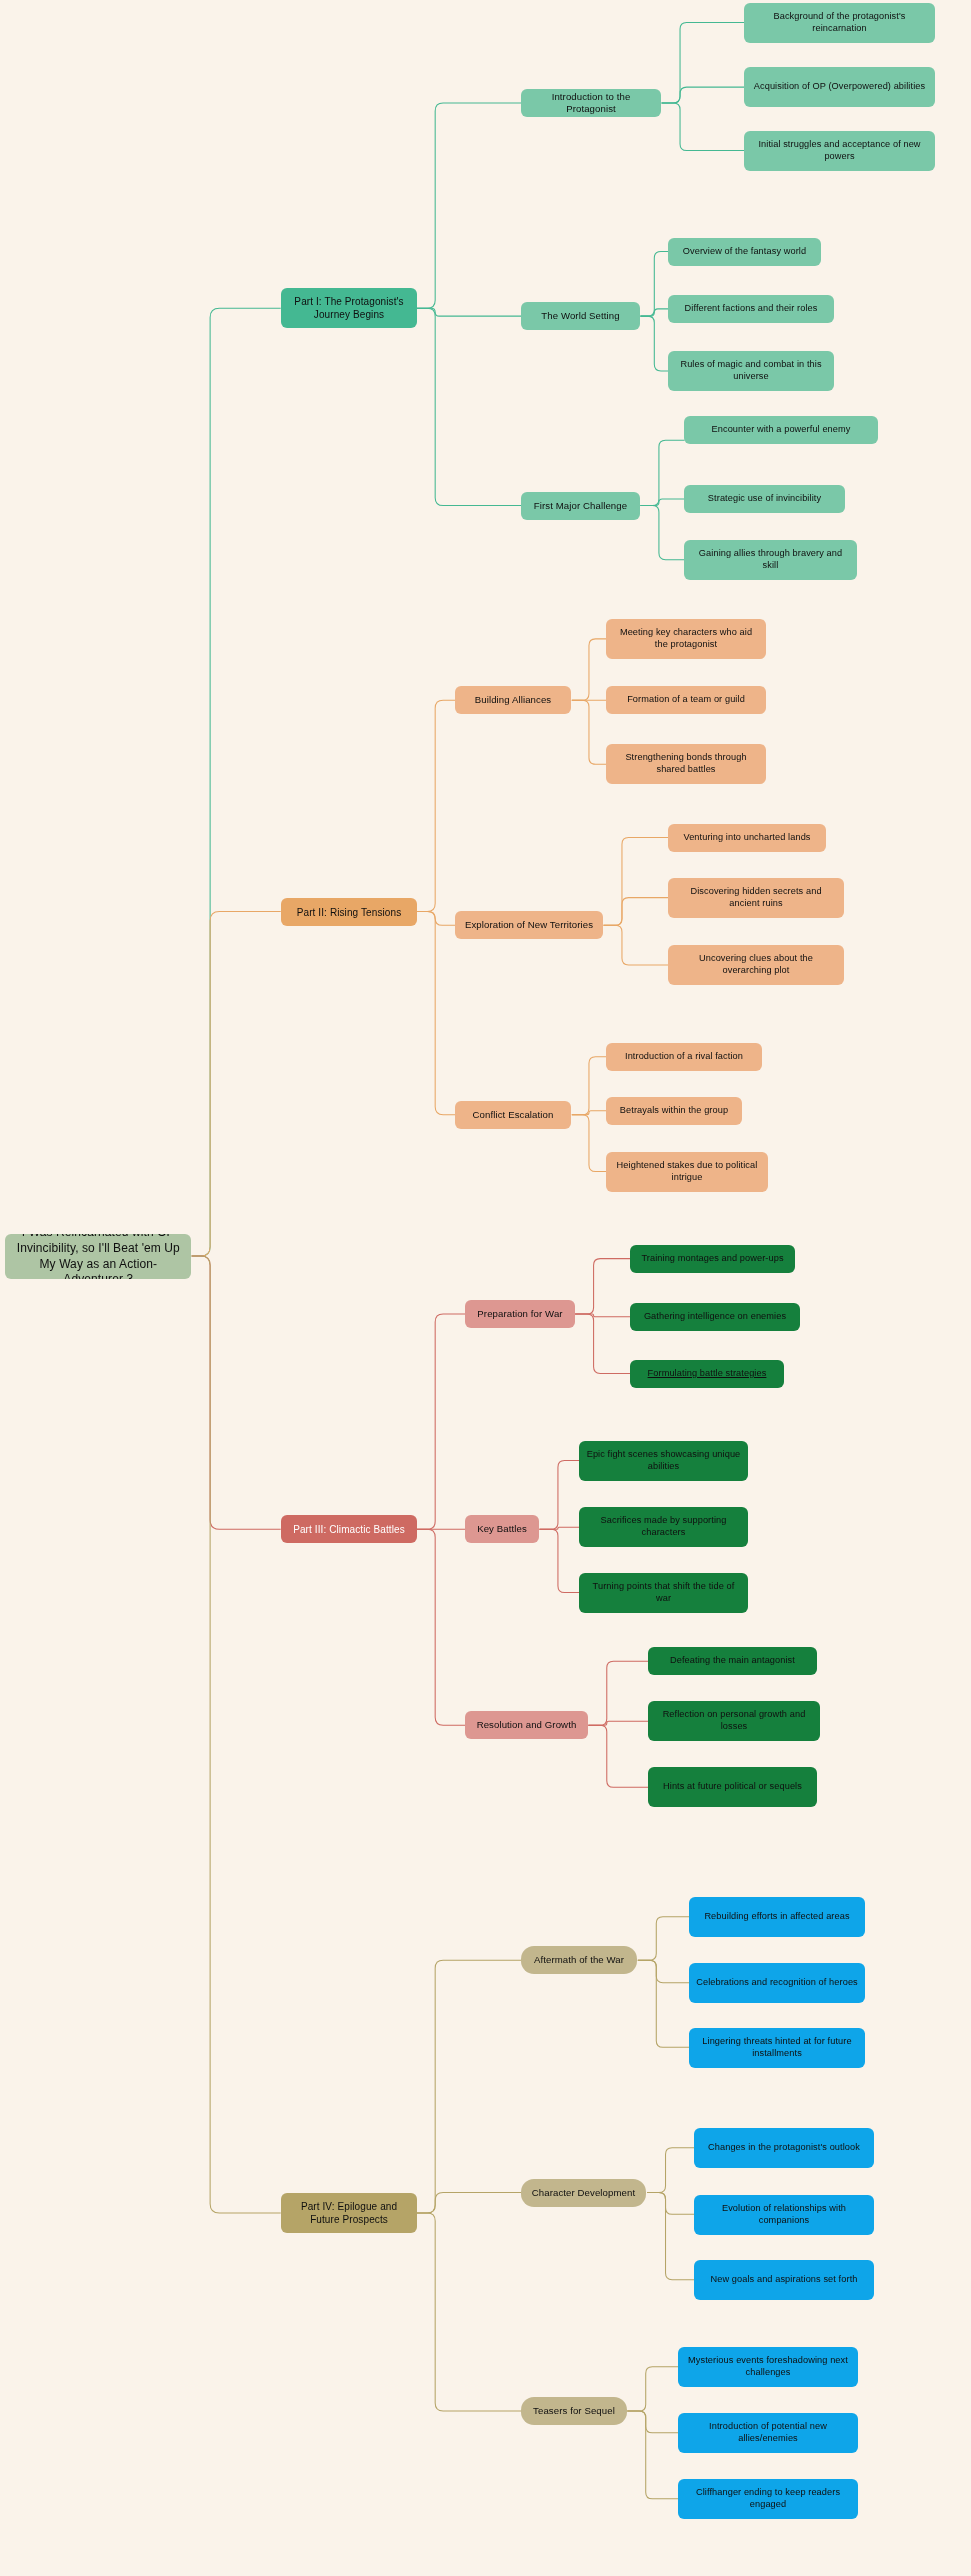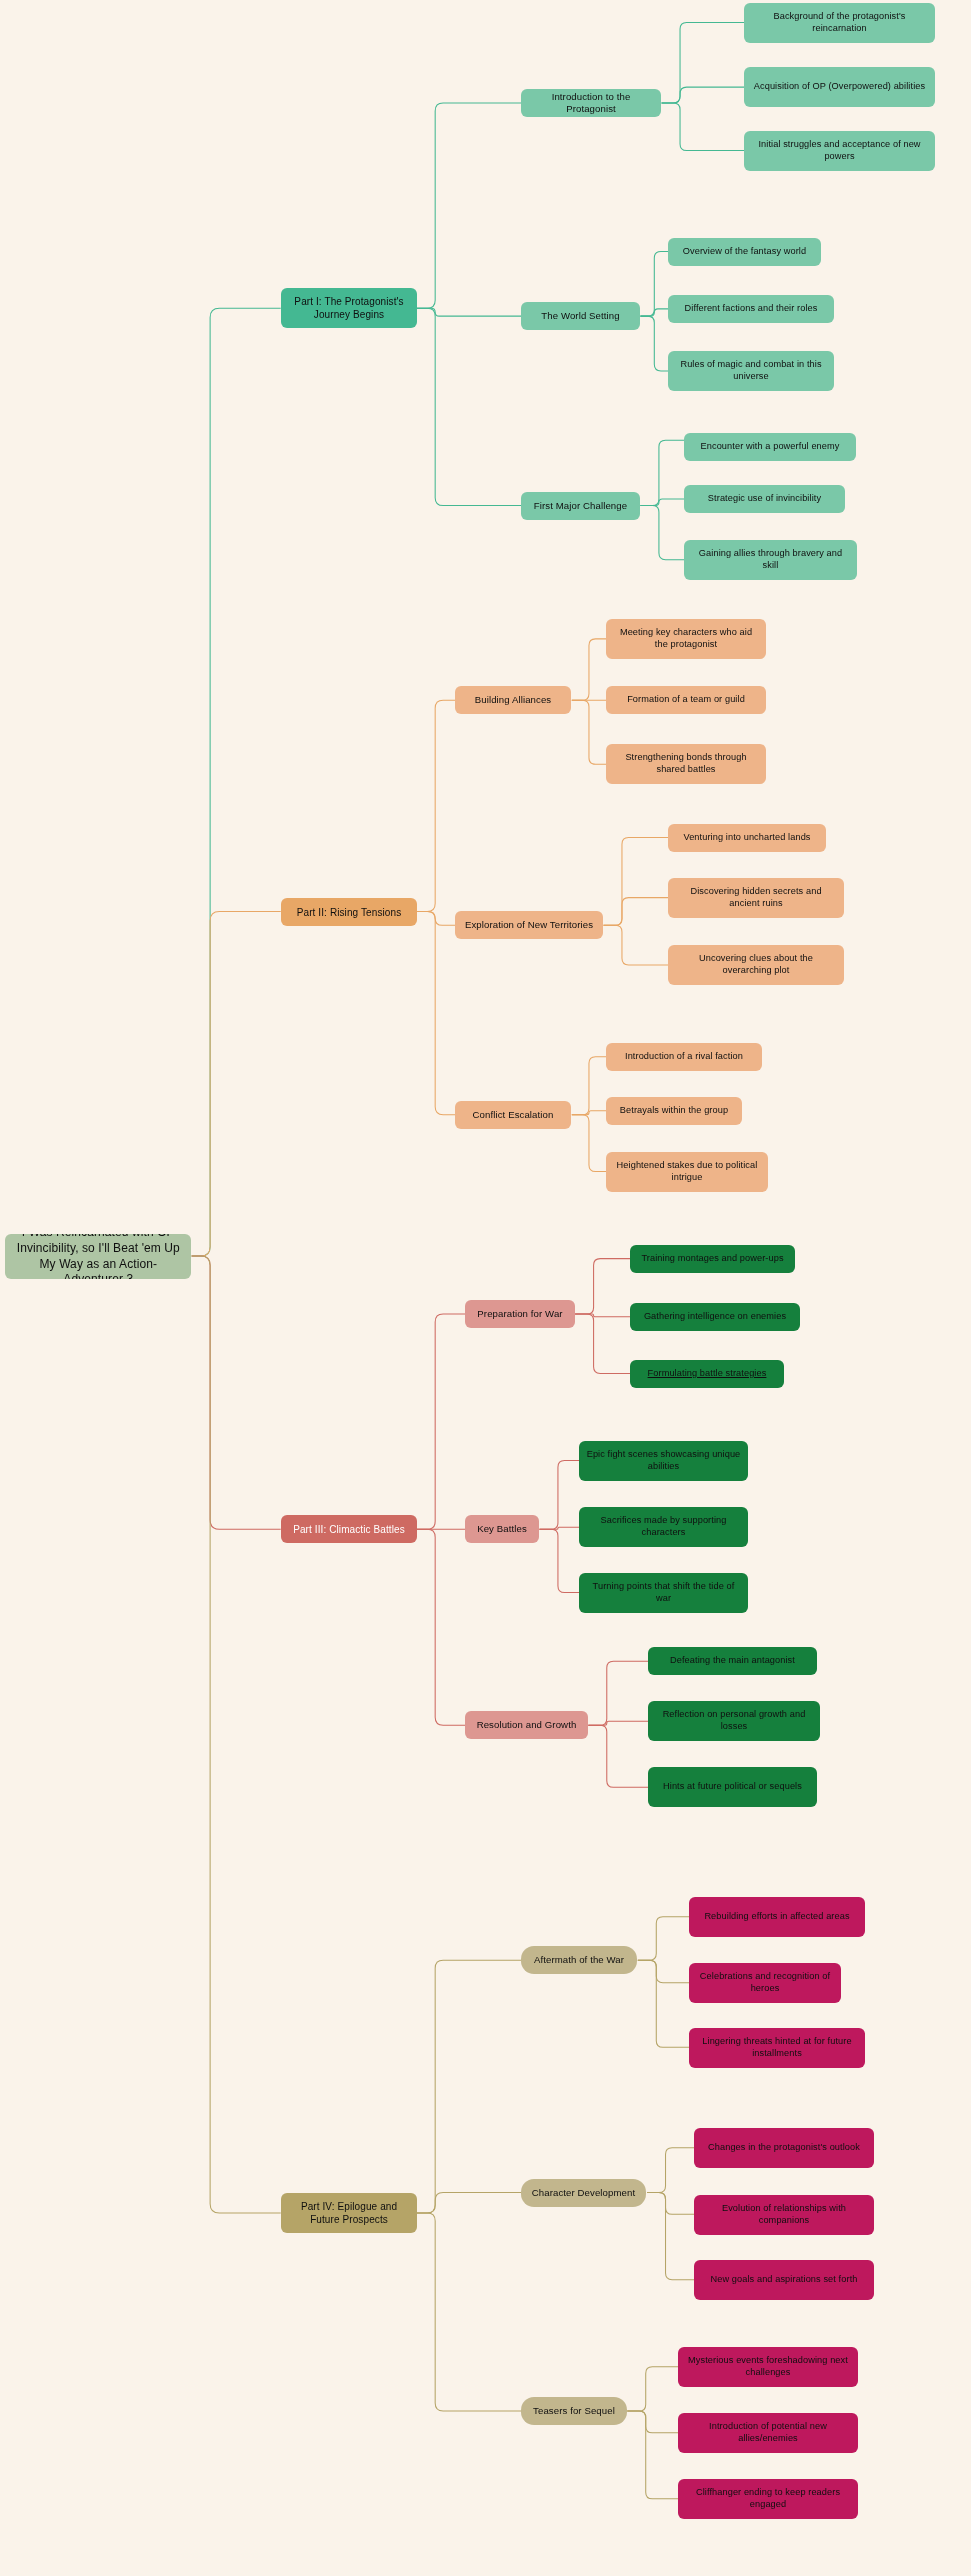--- a/index.html
+++ b/index.html
@@ -56,21 +56,21 @@
   
   .n-l2-1 { background: #7ac8a8; font-size: 9.6px; }
   .n-l2-2 { background: #eeb489; font-size: 9.6px; }
   .n-l2-3 { background: #dd9791; font-size: 9.6px; }
   .n-l2-4 { background: #c2b68d; font-size: 9.6px; border-radius: 13px; }
 
   
   .n-l3-1 { background: #7ac8a8; font-size: 9.2px; }
   .n-l3-2 { background: #eeb489; font-size: 9.2px; }
   .n-l3-3 { background: #15803d; font-size: 9.2px; }
-  .n-l3-4 { background: #be185d; font-size: 9.2px; justify-content: flex-end; }
+  .n-l3-4 { background: #0ea5e9; font-size: 9.2px; justify-content: flex-end; }
 </style>
 </head>
 <body>
 
 <div id="canvas">
   <svg id="edges" viewBox="0 0 1472 3903" xmlns="http://www.w3.org/2000/svg">
       <path d="M 290 1903 L 304 1903 Q 318 1903 318 1889 L 318 481 Q 318 467 332 467 L 425 467" fill="none" stroke="#44b892" stroke-width="1.6"></path>
       <path d="M 631 467 L 647 467 Q 659 467 659 455 L 659 168 Q 659 156 671 156 L 790 156" fill="none" stroke="#44b892" stroke-width="1.6"></path>
       <path d="M 1002 156 L 1020 156 Q 1030 156 1030 146 L 1030 44 Q 1030 34 1040 34 L 1128 34" fill="none" stroke="#44b892" stroke-width="1.6"></path>
       <path d="M 1002 156 L 1020 156 Q 1030 156 1030 146 L 1030 142 Q 1030 132 1040 132 L 1128 132" fill="none" stroke="#44b892" stroke-width="1.6"></path>
@@ -149,21 +149,21 @@
     </div>
     <div class="node n-l3-1" style="left: 668px; top: 295px; width: 166px; height: 28px;">
       <span>Different factions and their roles</span>
     </div>
     <div class="node n-l3-1" style="left: 668px; top: 351px; width: 166px; height: 40px;">
       <span>Rules of magic and combat in this universe</span>
     </div>
     <div class="node n-l2-1" style="left: 521px; top: 492px; width: 119px; height: 28px;">
       <span>First Major Challenge</span>
     </div>
-    <div class="node n-l3-1" style="left: 684px; top: 433px; width: 172px; height: 28px; justify-content: center;">
+    <div class="node n-l3-1" style="left: 684px; top: 416px; width: 194px; height: 28px; justify-content: center;">
       <span>Encounter with a powerful enemy</span>
     </div>
     <div class="node n-l3-1" style="left: 684px; top: 485px; width: 161px; height: 28px;">
       <span>Strategic use of invincibility</span>
     </div>
     <div class="node n-l3-1" style="left: 684px; top: 540px; width: 173px; height: 40px;">
       <span>Gaining allies through bravery and skill</span>
     </div>
     <div class="node n-b2" style="left: 281px; top: 898px; width: 136px; height: 28px;">
       <span>Part II: Rising Tensions</span>
@@ -245,21 +245,21 @@
     </div>
     <div class="node n-b4" style="left: 281px; top: 2193px; width: 136px; height: 40px;">
       <span>Part IV: Epilogue and Future Prospects</span>
     </div>
     <div class="node n-l2-4" style="left: 521px; top: 1946px; width: 116px; height: 28px;">
       <span>Aftermath of the War</span>
     </div>
     <div class="node n-l3-4" style="left: 689px; top: 1897px; width: 176px; height: 40px;">
       <span>Rebuilding efforts in affected areas</span>
     </div>
-    <div class="node n-l3-4" style="left: 689px; top: 1963px; width: 152px; height: 40px;">
+    <div class="node n-l3-4" style="left: 689px; top: 1963px; width: 176px; height: 40px;">
       <span>Celebrations and recognition of heroes</span>
     </div>
     <div class="node n-l3-4" style="left: 689px; top: 2028px; width: 176px; height: 40px;">
       <span>Lingering threats hinted at for future installments</span>
     </div>
     <div class="node n-l2-4" style="left: 521px; top: 2179px; width: 125px; height: 28px;">
       <span>Character Development</span>
     </div>
     <div class="node n-l3-4" style="left: 694px; top: 2128px; width: 180px; height: 40px;">
       <span>Changes in the protagonist's outlook</span>

